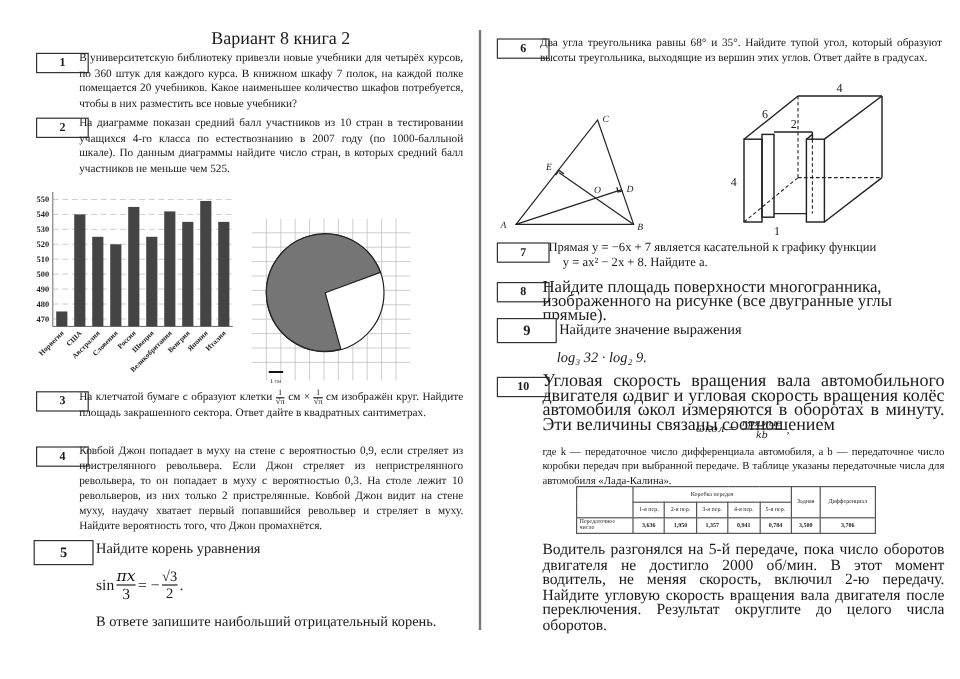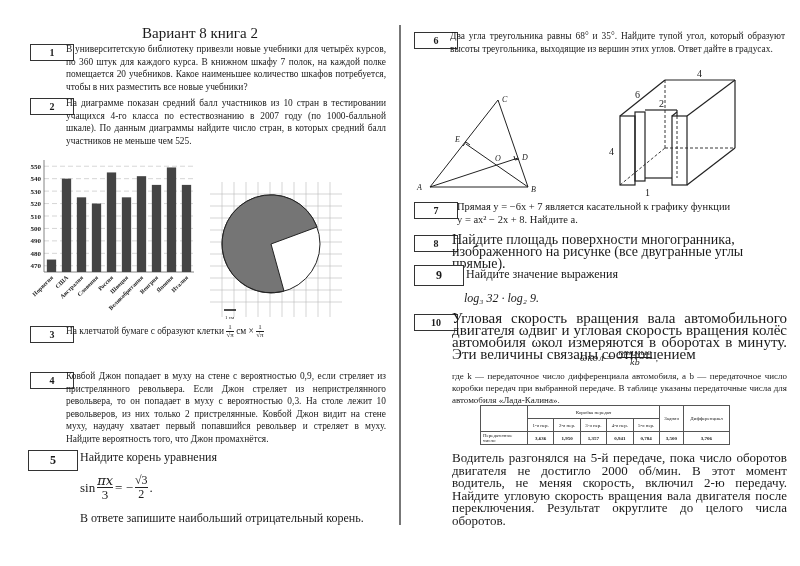--- a/index.html
+++ b/index.html
@@ -1,19 +1,19 @@
 <!DOCTYPE html>
 <html><head>
 <meta charset="utf-8">
 <style>
   html, body { margin: 0; padding: 0; }
   body { width: 800px; height: 566px; background: #ffffff; position: relative; overflow: hidden;
          font-family: "Liberation Serif", "DejaVu Serif", serif; color: #1a1a1a; }
   .abs { position: absolute; }
-  .title { left: 0; width: 400px; top: 25px; text-align: center; font-size: 15px; }
+  .title { left: 0; width: 400px; top: 25px; text-align: center; font-size: 15px; padding-left: 34px; }
   .num { position: absolute; width: 42px; height: 15px; border: 1px solid #333; text-align: center;
          font-size: 10px; font-weight: bold; line-height: 15px; background: #fff; }
   .num.big { width: 44px; height: 17px; line-height: 17px; font-size: 12px; }
   .txt { position: absolute; font-size: 9.4px; line-height: 12.6px; text-align: justify; }
   .txt.big { font-size: 12px; line-height: 16px; }
   .divider { left: 399px; top: 25px; width: 2px; height: 500px; background: #777; }
   .frac { display: inline-block; vertical-align: middle; text-align: center; font-size: 7px; line-height: 7px; }
   .frac span { display: block; }
   .frac .top { border-bottom: 1px solid #222; }
   table.gear { border-collapse: collapse; font-size: 5px; }
@@ -107,20 +107,21 @@
   <text x="15" y="137" font-size="5" fill="#222" font-family="Liberation Serif, serif">1 см</text>
 </svg>
 
 <div class="num" style="left:30px;top:326px;">3</div>
 <div class="txt" style="left:66px;top:324px;width:320px;">
   <span>На клетчатой бумаге с образуют клетки</span>
   <span class="frac"><span class="top">1</span><span>√π</span></span>
   <span>см</span>
   <span>×</span>
   <span class="frac"><span class="top">1</span><span>√π</span></span>
+  <span>см изображён круг. Найдите площадь закрашенного сектора. Ответ дайте в квадратных сантиметрах.</span>
 </div>
 
 <div class="num" style="left:30px;top:372px;">4</div>
 <div class="txt" style="left:66px;top:370px;width:320px;">Ковбой Джон попадает в муху на стене с вероятностью 0,9, если стреляет из пристрелянного револьвера. Если Джон стреляет из непристрелянного револьвера, то он попадает в муху с вероятностью 0,3. На столе лежит 10 револьверов, из них только 2 пристрелянные. Ковбой Джон видит на стене муху, наудачу хватает первый попавшийся револьвер и стреляет в муху. Найдите вероятность того, что Джон промахнётся.</div>
 
 <div class="num big" style="left:28px;top:450px;width:48px;height:19px;line-height:19px;">5</div>
 <div class="txt big" style="left:80px;top:449px;width:310px;">Найдите корень уравнения</div>
 <div class="abs" style="left:80px;top:474px;font-size:13px;display:flex;align-items:center;gap:2px;">
   <span>sin</span>
   <span class="frac" style="font-size:13px;line-height:13px;">
@@ -182,21 +183,21 @@
     <text x="107" y="17">4</text>
     <text x="45" y="38">6</text>
     <text x="69" y="47">2</text>
     <text x="19" y="95">4</text>
     <text x="55" y="136">1</text>
   </g>
 </svg>
 
 <div class="num" style="left:414px;top:202px;">7</div>
 <div class="txt" style="left:457px;top:200px;width:330px;font-size:10.5px;line-height:13px;">Прямая y = −6x + 7 является касательной к графику функции</div>
-<div class="txt" style="left:457px;top:213px;width:330px;font-size:10.5px;line-height:13px;">y = ax² − 2x + 8. Найдите a.</div>
+<div class="txt" style="left:469px;top:213px;width:330px;font-size:10.5px;line-height:13px;">y = ax² − 2x + 8. Найдите a.</div>
 
 <div class="num" style="left:414px;top:235px;">8</div>
 <div class="txt" style="left:452px;top:234px;width:335px;font-size:14px;line-height:12px;text-align:left;">Найдите площадь поверхности многогранника, изображенного на рисунке (все двугранные углы прямые).</div>
 
 <div class="num big" style="left:414px;top:265px;width:48px;height:19px;line-height:19px;">9</div>
 <div class="txt big" style="left:466px;top:266px;width:320px;">Найдите значение выражения</div>
 <div class="txt big" style="left:464px;top:290px;width:200px;font-style:italic;">log₃ 32 · log₂ 9.</div>
 
 <div class="num" style="left:414px;top:314px;">10</div>
 <div class="txt" style="left:452px;top:312px;width:335px;font-size:15px;line-height:12px;">Угловая скорость вращения вала автомобильного двигателя ωдвиг и угловая скорость вращения колёс автомобиля ωкол измеряются в оборотах в минуту. Эти величины связаны соотношением</div>

